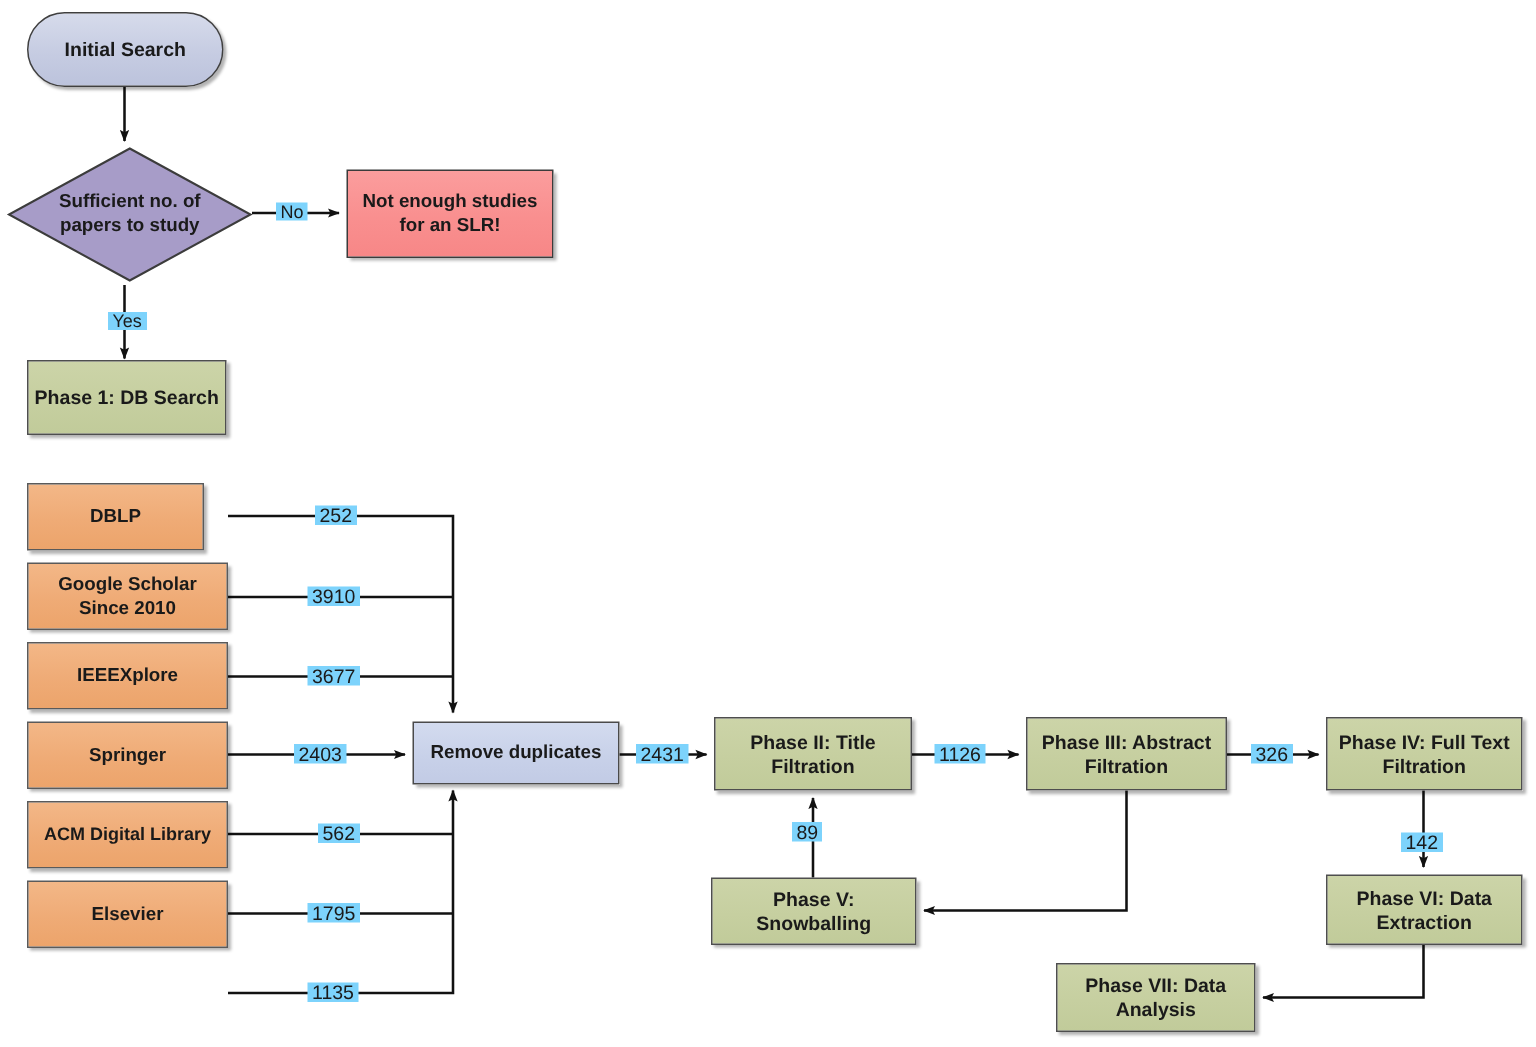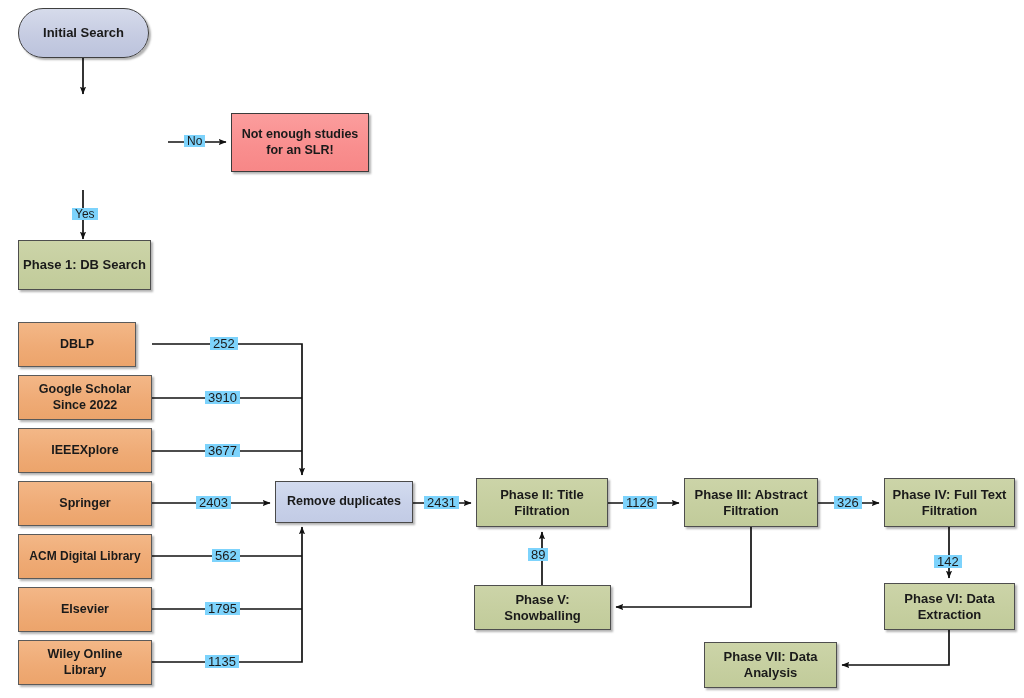--- a/index.html
+++ b/index.html
@@ -157,67 +157,72 @@
       <line x1="949" y1="527" x2="949" y2="578" marker-end="url(#arrow)"></line>
 
       <path d="M949,630 L949,665 L842,665" marker-end="url(#arrow)"></path>
     </g>
   </svg>
 
   <div class="node n-terminal" style="left:18px; top:8px; width:131px; height:50px;">
     <span class="label">Initial Search</span>
   </div>
 
+  <div class="decision" style="left:4px; top:97px; width:165px; height:92px;">
+    <svg class="dia-shape" viewBox="0 0 165 92" xmlns="http://www.w3.org/2000/svg">
+      <polygon points="82.5,2 163,46 82.5,90 2,46" fill="#a79cc8" stroke="#3c3c3c" stroke-width="1.4"></polygon>
+    </svg>
+    <div class="dia-text">
+      <span>
+        <span>Sufficient no. of</span><br>
+        <span>papers to study</span>
+      </span>
+    </div>
+  </div>
 
   <div class="node n-error-red" style="left:231px; top:113px; width:138px; height:59px;">
     <span class="label">
       <span>Not enough studies</span><br>
       <span>for an SLR!</span>
     </span>
   </div>
 
   <div class="node n-process-green" style="left:18px; top:240px; width:133px; height:50px;">
     <span class="label">Phase 1: DB Search</span>
   </div>
 
   <div class="node n-process-orange" style="left:18px; top:322px; width:118px; height:45px;">
     <span class="label">
       <span>DBLP</span>
     </span>
   </div>
   <div class="node n-process-orange" style="left:18px; top:375px; width:134px; height:45px;">
     <span class="label">
       <span>Google Scholar</span><br>
-      <span>Since 2022</span>
+      <span>Since 2010</span>
     </span>
   </div>
   <div class="node n-process-orange" style="left:18px; top:428px; width:134px; height:45px;">
     <span class="label">
       <span>IEEEXplore</span>
     </span>
   </div>
   <div class="node n-process-orange" style="left:18px; top:481px; width:134px; height:45px;">
     <span class="label">
       <span>Springer</span>
     </span>
   </div>
   <div class="node n-process-orange" style="left:18px; top:534px; width:134px; height:45px; font-size:12px;">
     <span class="label">
       <span>ACM Digital Library</span>
     </span>
   </div>
   <div class="node n-process-orange" style="left:18px; top:587px; width:134px; height:45px;">
     <span class="label">
       <span>Elsevier</span>
-    </span>
-  </div>
-  <div class="node n-process-orange" style="left:18px; top:640px; width:134px; height:45px;">
-    <span class="label">
-      <span>Wiley Online</span><br>
-      <span>Library</span>
     </span>
   </div>
 
   <div class="node n-process-blue" style="left:275px; top:481px; width:138px; height:42px;">
     <span class="label">Remove duplicates</span>
   </div>
 
   <div class="node n-process-green" style="left:476px; top:478px; width:132px; height:49px;">
     <span class="label">
       <span>Phase II: Title</span><br>

